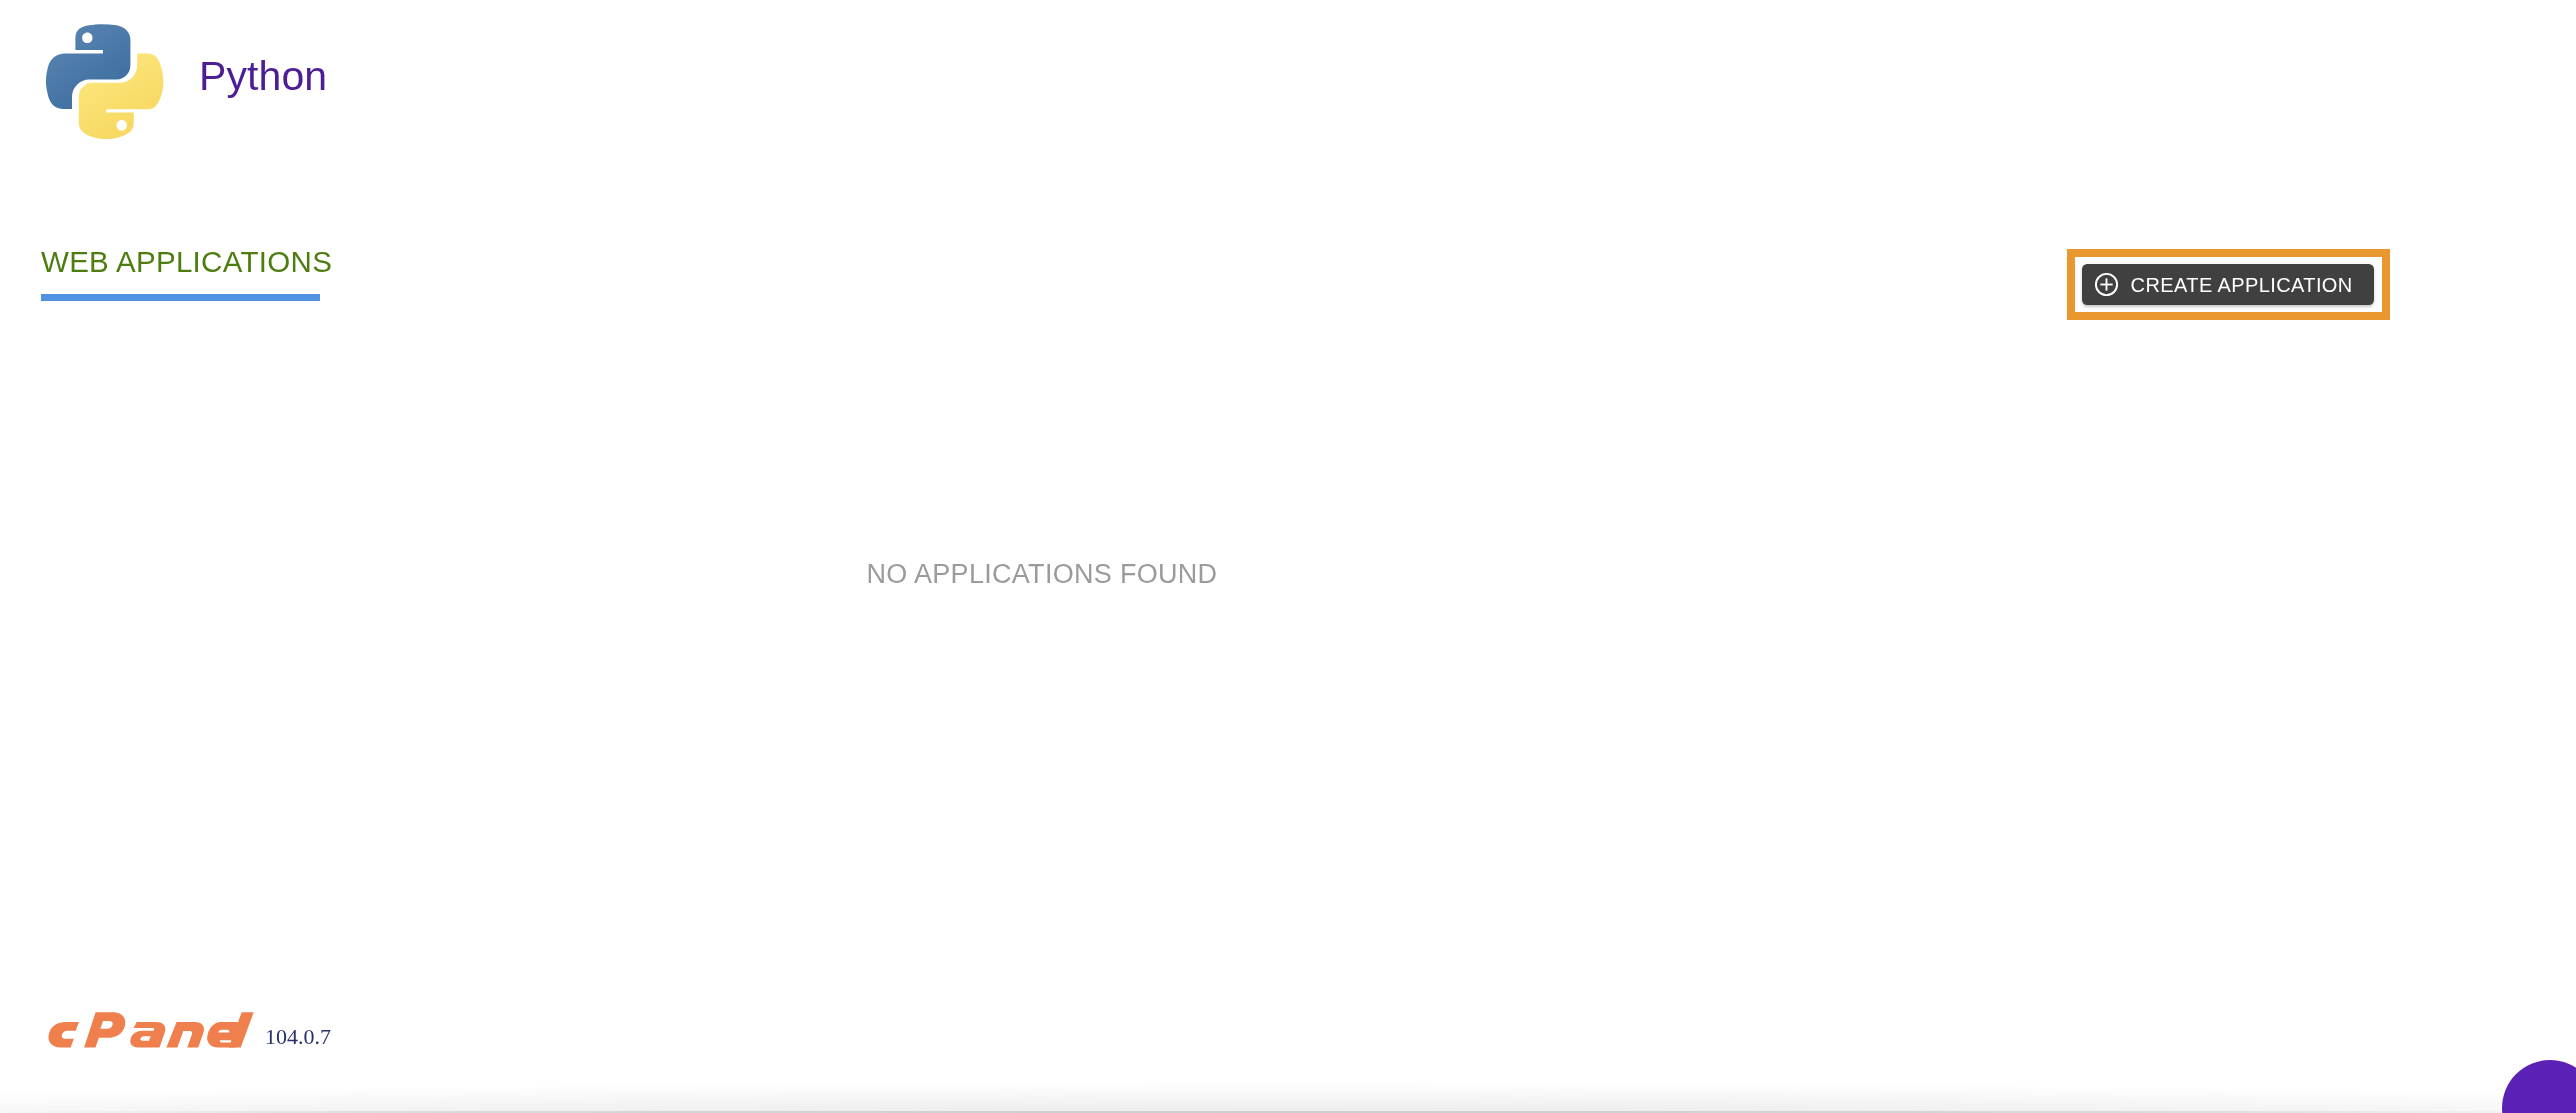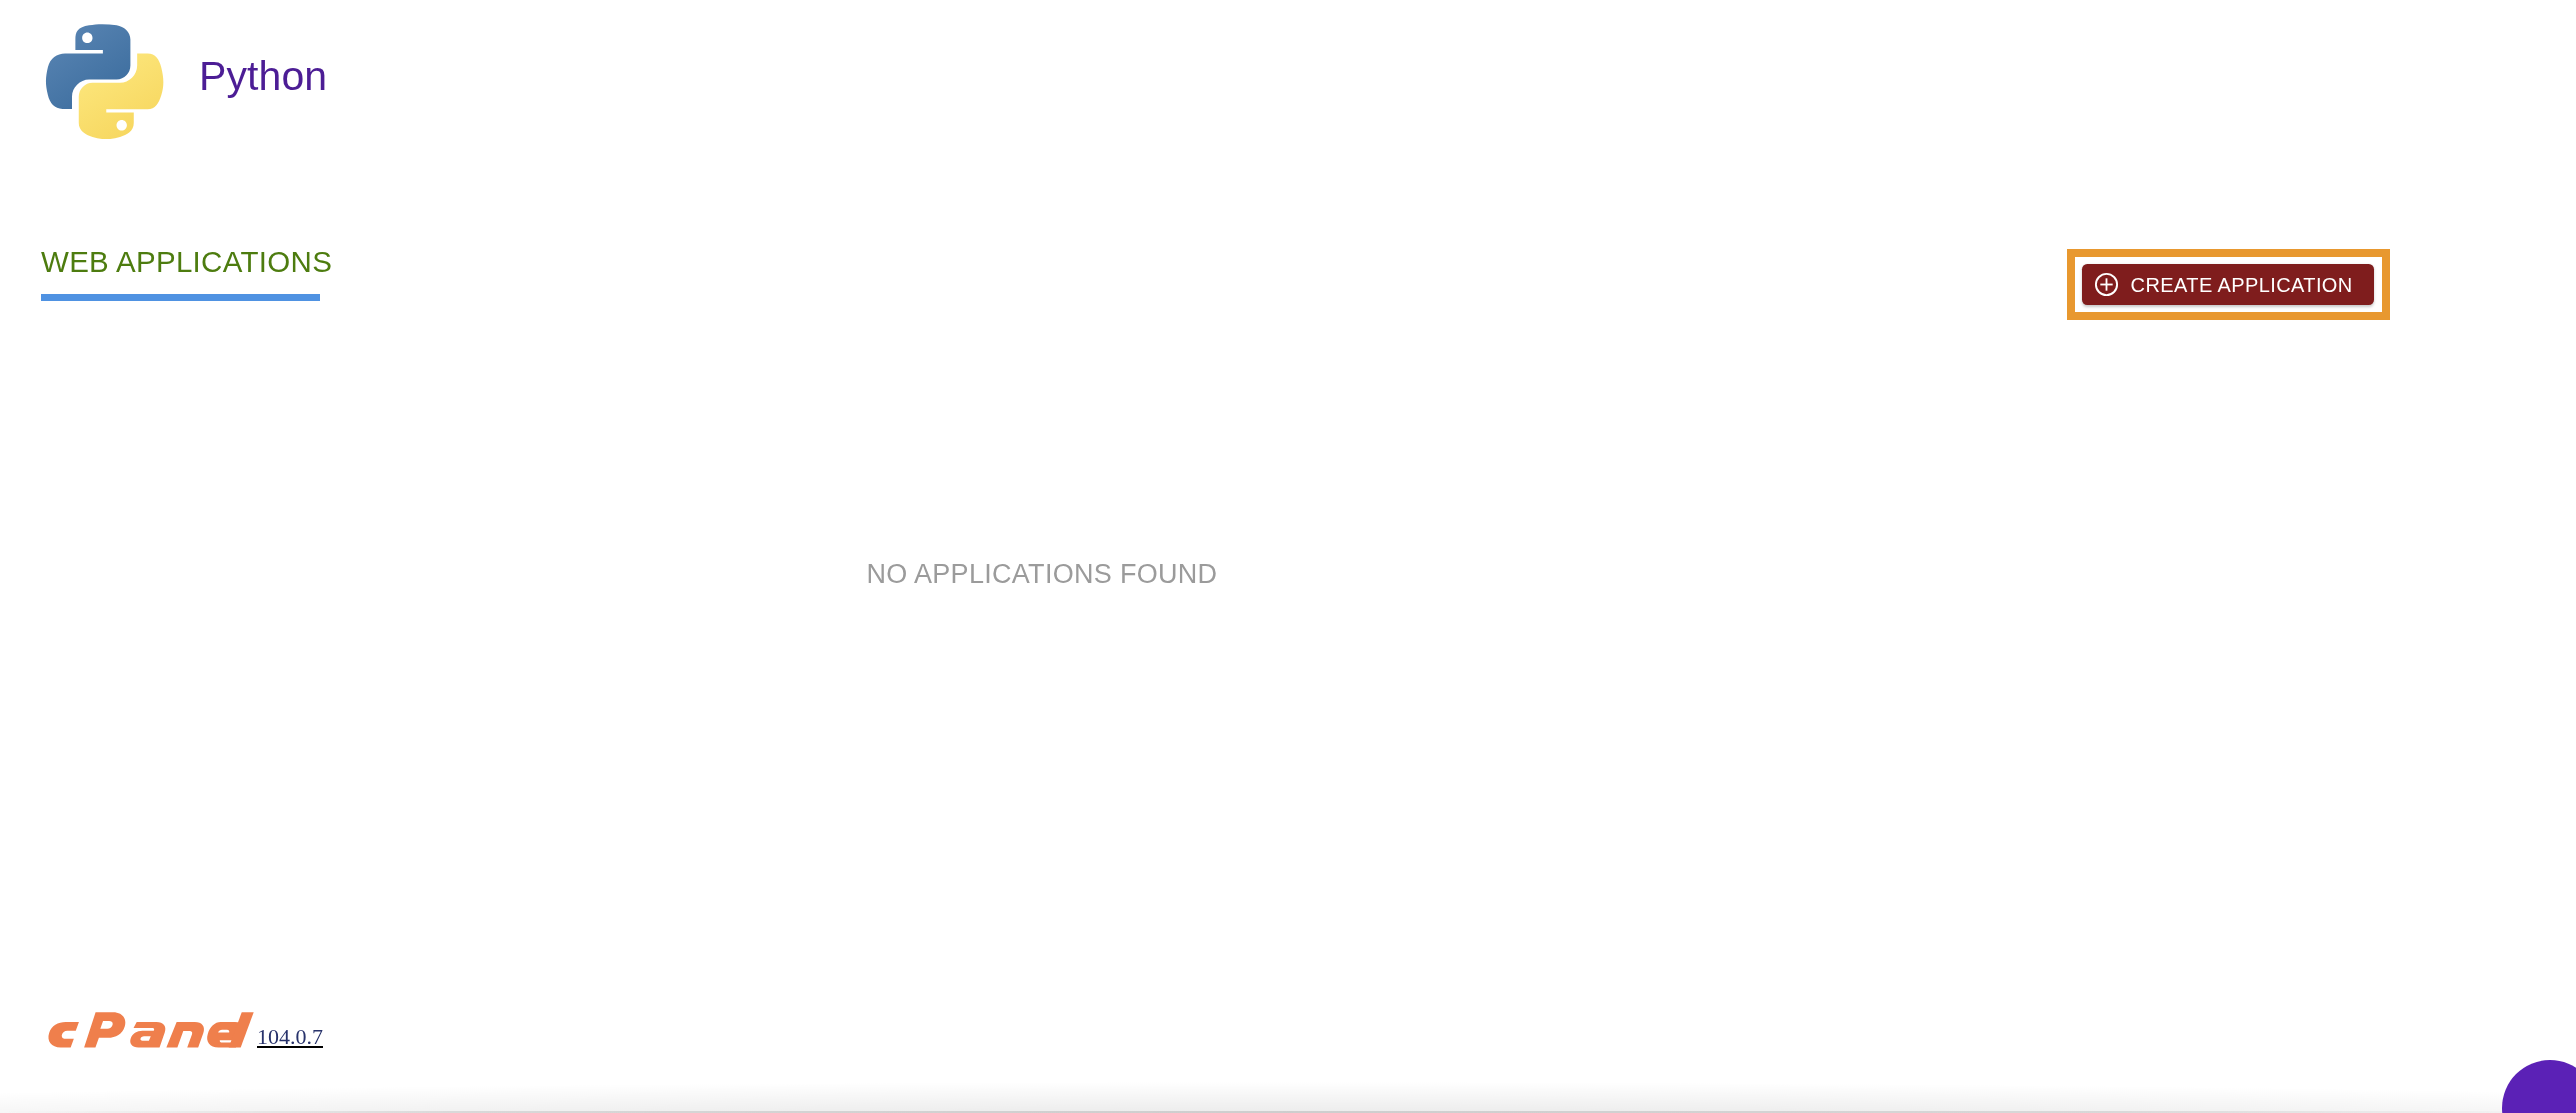--- a/index.html
+++ b/index.html
@@ -79,21 +79,21 @@
     border: 8px solid #e8982f;
     background: #ffffff;
     padding: 0;
   }
   #create-application-button {
     position: absolute;
     left: 2082px;
     top: 264px;
     width: 292px;
     height: 41px;
-    background: #7f1d1d;
+    background: #404040;
     border: none;
     border-radius: 5.2px;
     box-shadow: 0 1.5px 3px rgba(0,0,0,0.22);
     display: flex;
     align-items: center;
     padding: 0 13.3px 0 11.8px;
     gap: 11.8px;
     cursor: pointer;
     font-family: "Liberation Sans", sans-serif;
   }
@@ -135,22 +135,21 @@
     top: 1000px;
     width: 2576px;
     height: 70px;
   }
   #footer-brand {
     position: absolute;
     left: 41px;
     top: 8.9px;
     display: flex;
     align-items: flex-end;
-    gap: 3px;
-    text-decoration: underline;
+    gap: 11px;
   }
   #cpanel-logo {
     width: 213px;
     height: 46px;
     display: block;
   }
   #cpanel-version {
     font-family: "Liberation Serif", serif;
     font-size: 22px;
     color: #27326b;

